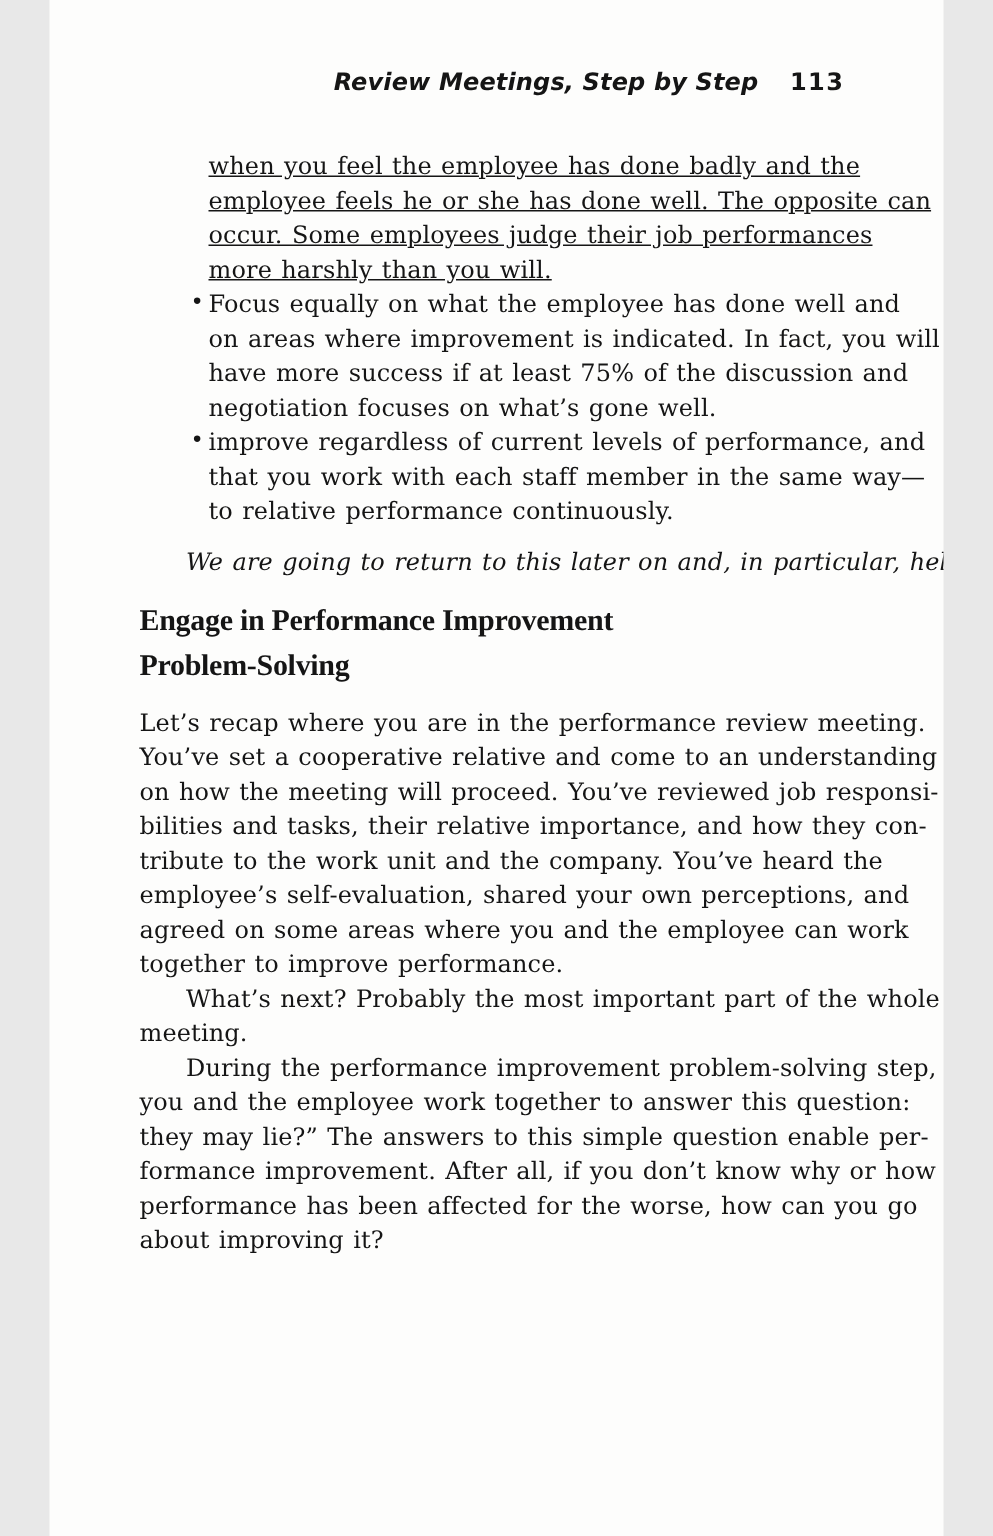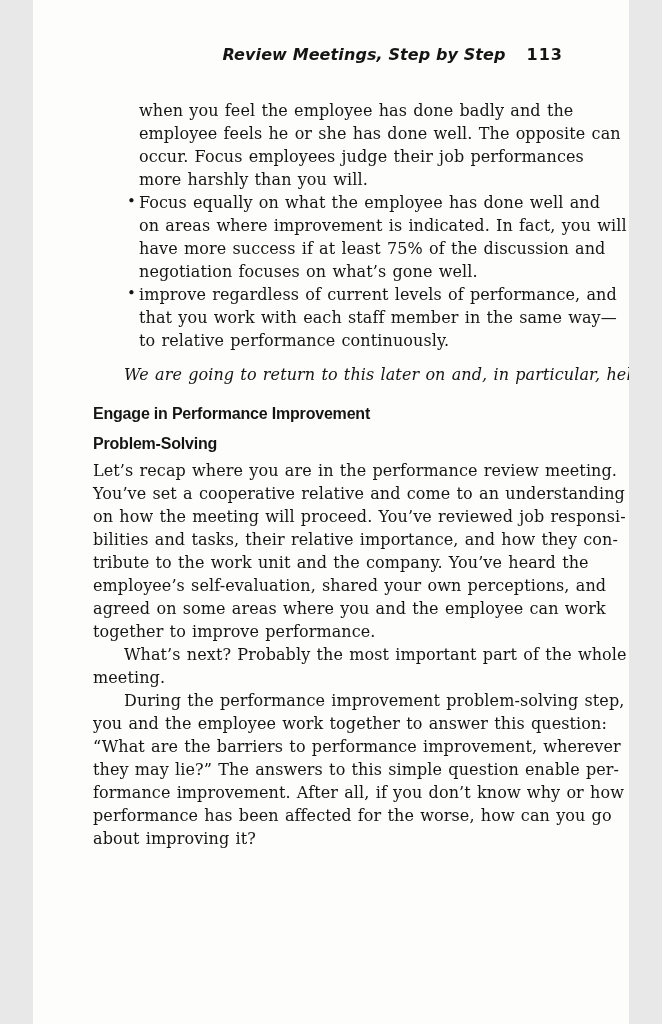--- a/index.html
+++ b/index.html
@@ -38,55 +38,56 @@
     left: 60px;
     width: 535px;
     font-family: "DejaVu Serif", serif;
     font-size: 16px;
     line-height: 23px;
     letter-spacing: 0.1px;
     word-spacing: 1px;
   }
   .line { white-space: nowrap; }
 
-  .continuation { padding-left: 46px; }
+  .continuation { padding-left: 46px; text-decoration: underline; }
 
   .bullet-item { position: relative; padding-left: 46px; }
   .bullet-marker {
     position: absolute;
     left: 34px;
     top: -1px;
     font-size: 15px;
   }
 
   .para.space-before { margin-top: 11px; font-style: italic; }
   .para.indent-first > .line:first-child { padding-left: 31px; }
 
   .heading {
-    font-family: Liberation Sans, sans-serif;
+    font-family: Liberation Serif, serif;
     font-weight: bold;
-    font-size: 16px;
+    font-size: 20px;
     line-height: 30px;
     letter-spacing: -0.2px;
     word-spacing: 0;
     margin-top: 13px;
+    margin-bottom: 11px;
   }
 </style>
 </head>
 <body>
 
 <div class="book-page">
   <div class="running-header">
     <span class="rh-title">Review Meetings, Step by Step</span><span class="rh-page">113</span>
   </div>
   <div class="text-body">
       <div class="continuation para">
         <div class="line">when you feel the employee has done badly and the</div>
         <div class="line">employee feels he or she has done well. The opposite can</div>
-        <div class="line">occur. Focus employees judge their job performances</div>
+        <div class="line">occur. Some employees judge their job performances</div>
         <div class="line">more harshly than you will.</div>
       </div>
       <div class="bullet-item">
         <span class="bullet-marker">•</span>
         <div class="line">Focus equally on what the employee has done well and</div>
         <div class="line">on areas where improvement is indicated. In fact, you will</div>
         <div class="line">have more success if at least 75% of the discussion and</div>
         <div class="line">negotiation focuses on what’s gone well.</div>
       </div>
       <div class="bullet-item">
@@ -112,20 +113,19 @@
         <div class="line">agreed on some areas where you and the employee can work</div>
         <div class="line">together to improve performance.</div>
       </div>
       <div class="para indent-first">
         <div class="line">What’s next? Probably the most important part of the whole</div>
         <div class="line">meeting.</div>
       </div>
       <div class="para indent-first">
         <div class="line">During the performance improvement problem-solving step,</div>
         <div class="line">you and the employee work together to answer this question:</div>
-        <div class="line">“What are the barriers to performance improvement, wherever</div>
         <div class="line">they may lie?” The answers to this simple question enable per-</div>
         <div class="line">formance improvement. After all, if you don’t know why or how</div>
         <div class="line">performance has been affected for the worse, how can you go</div>
         <div class="line">about improving it?</div>
       </div>
     </div>
 </div>
 
 </body></html>

